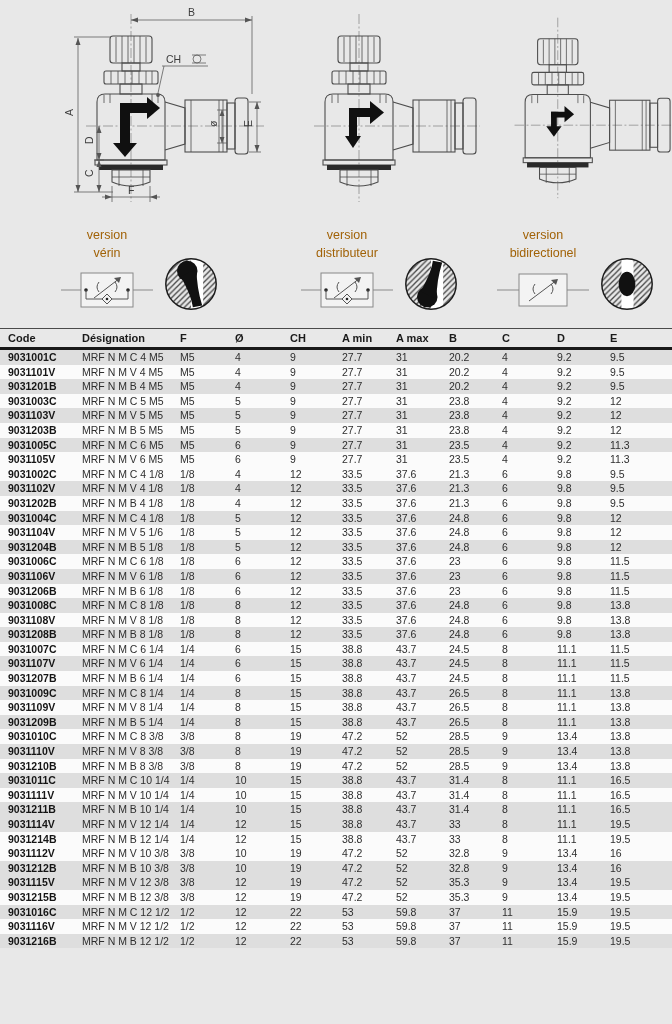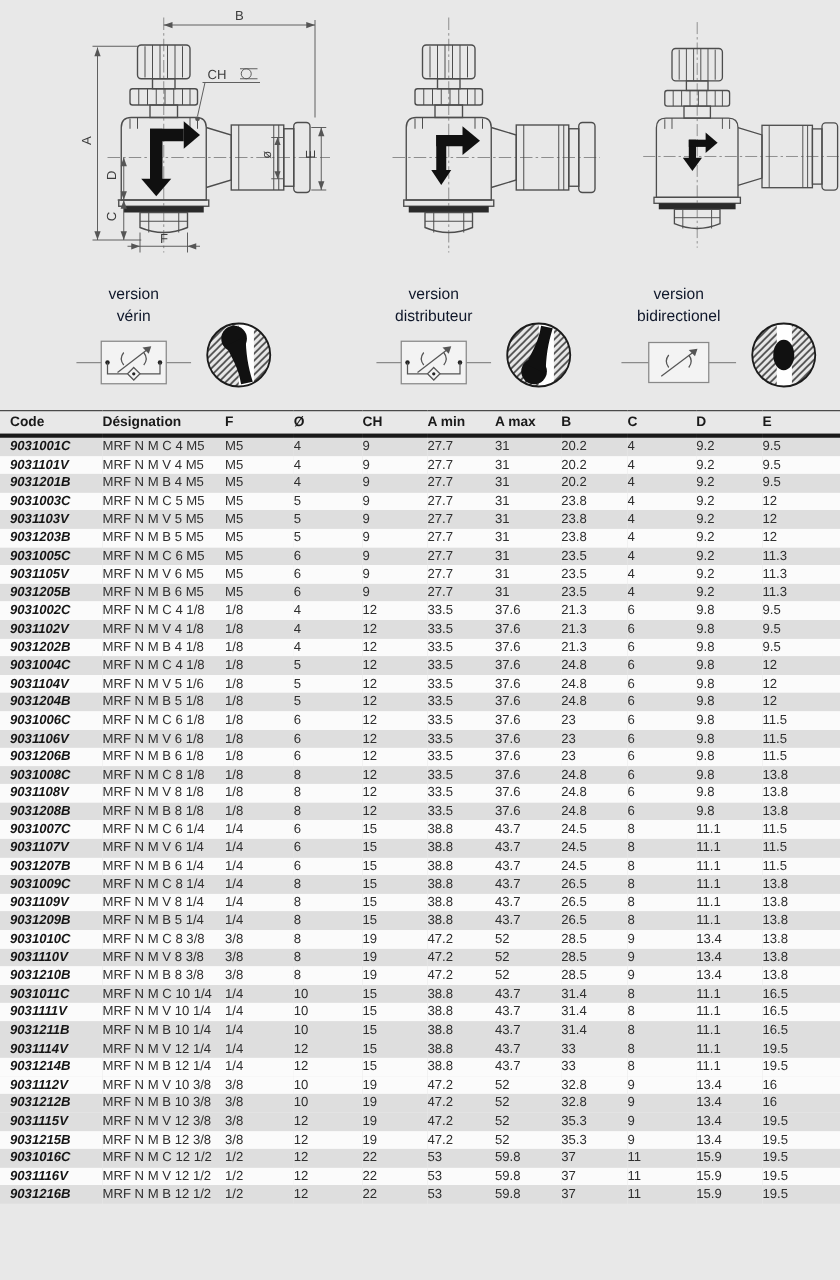--- a/index.html
+++ b/index.html
@@ -15,32 +15,32 @@
   .cl{fill:none;stroke:#808080;stroke-width:0.7;stroke-dasharray:10 2.5 2 2.5;}
   .dim{fill:none;stroke:#555;stroke-width:0.75;}
   .ah{fill:#555;stroke:none;}
   .flow{fill:#101010;stroke:none;}
   .dimlabel{font:10.5px "Liberation Sans","DejaVu Sans",sans-serif;fill:#3d3d3d;}
 
   
   .versions-row{display:flex;margin-top:4px;height:100px;}
   .v-col{display:flex;justify-content:center;align-items:flex-end;gap:10px;}
   .v-left{display:flex;flex-direction:column;align-items:center;}
-  .v-text{font-size:12.5px;color:#0f172a;text-align:center;line-height:1.45;margin-bottom:6px;}
+  .v-text{font-size:12.5px;color:#a16207;text-align:center;line-height:1.45;margin-bottom:6px;}
   .sline{stroke:#8a8a8a;stroke-width:1;}
   .sym{fill:none;stroke:#555;stroke-width:1;}
 
   
   .data-table{width:672px;border-collapse:collapse;table-layout:fixed;margin-top:16px;}
   .data-table th{font-size:11px;font-weight:bold;text-align:left;color:#1a1a1a;
      border-top:1px solid #4a4a4a;border-bottom:3px solid #191919;padding:3px 0 3px 0;}
   .data-table td{font-size:10.5px;color:#2e2e2e;padding:0;height:14.6px;line-height:14.6px;
      white-space:nowrap;overflow:hidden;}
   .data-table th:first-child,.data-table td:first-child{padding-left:8px;}
-  .data-table td:first-child{font-weight:bold;color:#151515;font-style:italic;}
+  .data-table td:first-child{font-weight:bold;color:#151515;}
   .row-gray{background:#dedede;}
   .row-white{background:#fbfbfb;}
 </style>
 </head>
 <body>
 
 <svg width="0" height="0" style="position:absolute" aria-hidden="true">
   <defs>
     <g id="valve">
 
@@ -442,33 +442,20 @@
           <td>M5</td>
           <td>6</td>
           <td>9</td>
           <td>27.7</td>
           <td>31</td>
           <td>23.5</td>
           <td>4</td>
           <td>9.2</td>
           <td>11.3</td>
         </tr>
-        <tr class="row-gray">
-          <td>9031205B</td>
-          <td>MRF N M B 6 M5</td>
-          <td>M5</td>
-          <td>6</td>
-          <td>9</td>
-          <td>27.7</td>
-          <td>31</td>
-          <td>23.5</td>
-          <td>4</td>
-          <td>9.2</td>
-          <td>11.3</td>
-        </tr>
         <tr class="row-white">
           <td>9031002C</td>
           <td>MRF N M C 4 1/8</td>
           <td>1/8</td>
           <td>4</td>
           <td>12</td>
           <td>33.5</td>
           <td>37.6</td>
           <td>21.3</td>
           <td>6</td>

